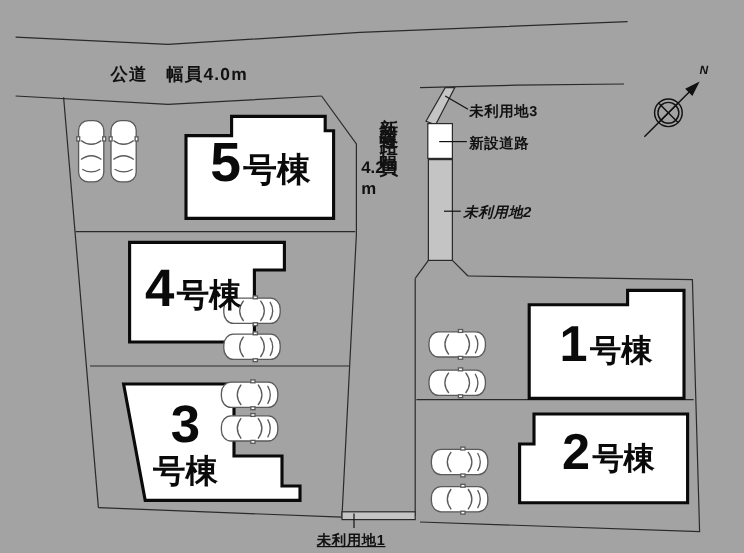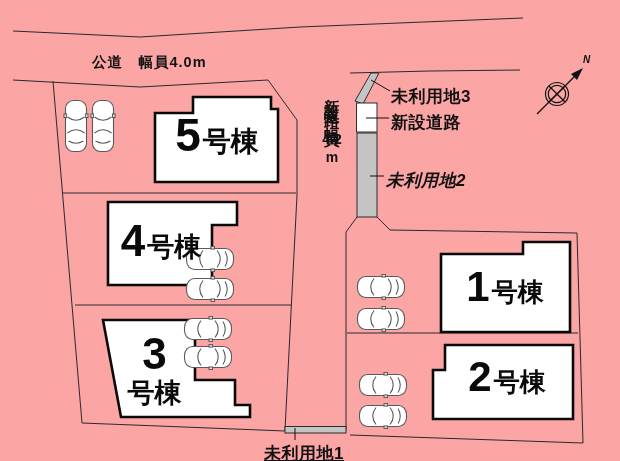--- a/index.html
+++ b/index.html
@@ -1,27 +1,27 @@
 <!DOCTYPE html>
 <html><head>
 <meta charset="utf-8">
 <style>
   html,body{margin:0;padding:0;background:#ffffff;}
   .stage{
-    position:relative;width:620px;height:461px;background:#fca5a5;overflow:hidden;
+    position:relative;width:620px;height:461px;background:#a3a3a3;overflow:hidden;
     font-family:"Liberation Sans","DejaVu Sans",sans-serif;color:#111;
   }
   .stage svg{position:absolute;left:0;top:0;}
   .lbl{position:absolute;font-weight:bold;color:#111;white-space:nowrap;}
   .lbl-road{font-size:14.5px;letter-spacing:1px;}
-  .lbl-small{font-size:17px;letter-spacing:0.5px;}
+  .lbl-small{font-size:12px;letter-spacing:0.5px;}
   .vroad{
     position:absolute;left:301px;top:86px;width:30px;
-    display:flex;flex-direction:column;align-items:center;
-    font-weight:bold;color:#111;margin-left:16px;
+    display:flex;flex-direction:column;
+    font-weight:bold;color:#111;
   }
   .vtxt{writing-mode:vertical-rl;text-orientation:upright;font-size:15.5px;letter-spacing:5px;line-height:1;}
   .vnum{font-size:14px;margin-top:6px;}
   .house-lbl{
     position:absolute;display:flex;align-items:baseline;justify-content:center;
     font-weight:bold;color:#0a0a0a;
   }
   .house-lbl .num{font-size:46px;line-height:1;}
   .house-lbl .suf{font-size:28px;line-height:1;margin-left:2px;}
   .house-lbl-sm .num{font-size:42px;}

